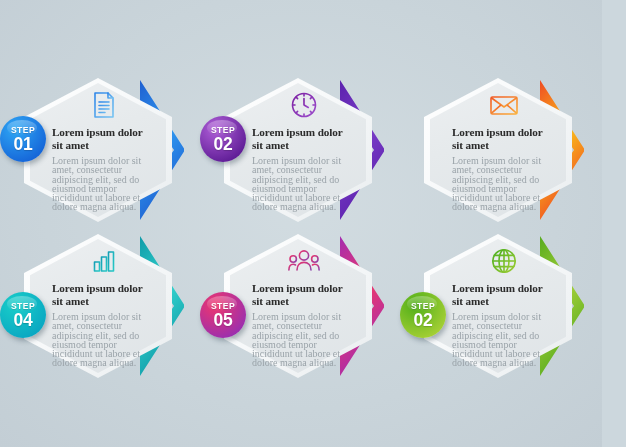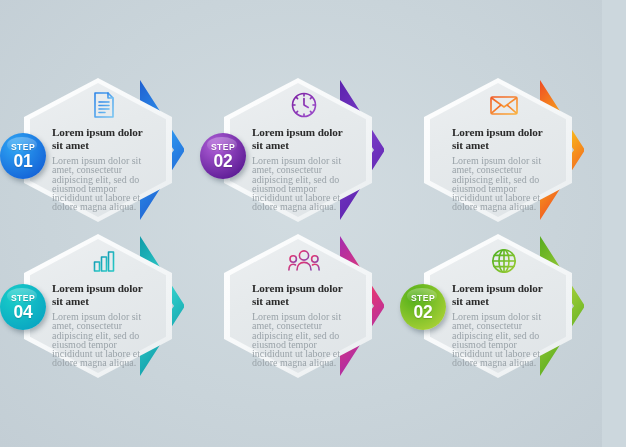--- a/index.html
+++ b/index.html
@@ -91,21 +91,21 @@
     font-size: 10px;
     line-height: 9.3px;
     color: #9aa3a9;
     margin: 0;
   }
 
   
   .badge {
     position: absolute;
     left: 0px;
-    top: 61px;
+    top: 44px;
     width: 46px;
     height: 46px;
     border-radius: 50%;
     box-shadow: 2px 3px 5px rgba(40,60,75,0.35);
     display: flex;
     flex-direction: column;
     align-items: center;
     justify-content: center;
     color: #ffffff;
     z-index: 5;
@@ -130,21 +130,21 @@
   .badge .b-num {
     font-family: "Liberation Sans", sans-serif;
     font-weight: bold;
     font-size: 17.5px;
     line-height: 18px;
     letter-spacing: -0.3px;
     text-shadow: 0 1px 1px rgba(0,0,0,0.18);
   }
 
   
-  .row2 .badge { top: 56px; text-align: right; }
+  .row2 .badge { top: 64px; text-align: right; }
 </style>
 </head>
 <body>
 
 <div id="stage">
     <div class="card" style="left: 0px; top: 72px;">
     <div class="chev">
       <svg viewBox="0 0 46 140" preserveAspectRatio="none">
     <defs>
             <linearGradient id="step-01-cg" x1="0" y1="0" x2="0.35" y2="1">
@@ -318,20 +318,24 @@
         <path d="M9 21 C9 16.2 12.1 13.4 16 13.4 C19.9 13.4 23 16.2 23 21" stroke="url(#step-05-g)" fill="none" stroke-width="1.6" stroke-linecap="round" stroke-linejoin="round"></path>
         <circle cx="5.2" cy="10" r="3.2" stroke="url(#step-05-g)" fill="none" stroke-width="1.6" stroke-linecap="round" stroke-linejoin="round"></circle>
         <path d="M0.9 21 C0.9 17.3 2.8 15.3 5.2 15.3 C6.1 15.3 6.9 15.6 7.5 16" stroke="url(#step-05-g)" fill="none" stroke-width="1.6" stroke-linecap="round" stroke-linejoin="round"></path>
         <circle cx="26.8" cy="10" r="3.2" stroke="url(#step-05-g)" fill="none" stroke-width="1.6" stroke-linecap="round" stroke-linejoin="round"></circle>
         <path d="M31.1 21 C31.1 17.3 29.2 15.3 26.8 15.3 C25.9 15.3 25.1 15.6 24.5 16" stroke="url(#step-05-g)" fill="none" stroke-width="1.6" stroke-linecap="round" stroke-linejoin="round"></path>
       </svg>
       </div>
       <p class="c-title">Lorem ipsum dolor sit amet</p>
       <p class="c-body">Lorem ipsum dolor sit amet, consectetur adipiscing elit, sed do eiusmod tempor incididunt ut labore et dolore magna aliqua.</p>
     </div>
+    <div class="badge" style="background: radial-gradient(circle at 34% 28%, #f0366d 0%, #9b2fae 78%);">
+      <span class="b-word">STEP</span>
+      <span class="b-num">05</span>
+    </div>
   </div>
     <div class="card row2" style="left: 400px; top: 228px;">
     <div class="chev">
       <svg viewBox="0 0 46 140" preserveAspectRatio="none">
     <defs>
             <linearGradient id="step-06-cg" x1="0" y1="0" x2="0.35" y2="1">
       <stop offset="0%" stop-color="#57ab1f"></stop>
       <stop offset="50%" stop-color="#a6d13a"></stop>
       <stop offset="100%" stop-color="#57ab1f"></stop>
     </linearGradient>

